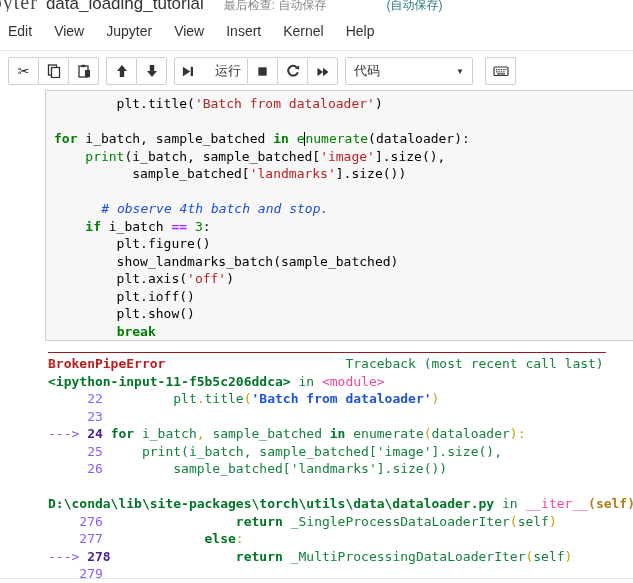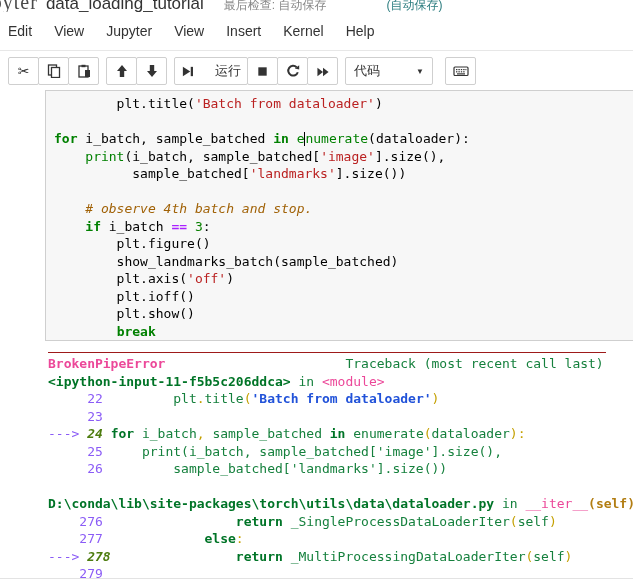--- a/index.html
+++ b/index.html
@@ -24,48 +24,48 @@
   .btn-group{display:flex;margin-right:8px;}
   .btn{
     height:28px;min-width:31px;box-sizing:border-box;background:#fff;
     border:1px solid #cfcfcf;border-radius:2px;display:inline-flex;align-items:center;
     justify-content:center;margin-right:-1px;padding:0 6px;cursor:pointer;color:#333;
   }
   .btn svg{display:block;}
   .btn .lbl{font-size:13px;color:#333;margin-left:21px;}
   .glyph{font-size:14px;color:#333;line-height:1;}
   .select{
-    height:28px;width:88px;box-sizing:border-box;border:1px solid #cfcfcf;border-radius:2px;
+    height:28px;width:128px;box-sizing:border-box;border:1px solid #cfcfcf;border-radius:2px;
     background:#fff;display:flex;align-items:center;justify-content:space-between;
     padding:0 8px;margin-right:12px;cursor:pointer;
   }
   .select .val{font-size:13px;color:#333;}
   .select .caret{font-size:8px;color:#333;}
   
   #cell-input{
     position:absolute;top:90px;left:45px;width:592px;height:251px;box-sizing:border-box;
     background:#f7f7f7;border:1px solid #cfcfcf;
   }
   pre{margin:0;font-family:"DejaVu Sans Mono", monospace;font-size:13px;}
   #code{padding:5px 0 0 8px;cursor:text;}
   .cline{height:17.5px;white-space:pre;}
   
   .tk-t{color:#000;}
   .tk-k{color:#008000;font-weight:bold;}
   .tk-b{color:#008000;}
   .tk-s{color:#BA2121;}
-  .tk-c{color:#a16207;font-style:italic;}
+  .tk-c{color:#1d4ed8;font-style:italic;margin-left:16px;}
   .tk-n{color:#088000;}
   .tk-o{color:#AA22FF;font-weight:bold;}
   .tk-cur{display:inline-block;width:0;border-left:1px solid #000;height:14px;vertical-align:middle;margin-top:-2px;}
   
-  .tk-err{color:#ec4899;font-weight:bold;}
+  .tk-err{color:#b91c1c;font-weight:bold;}
   .tk-pl{color:#15803d;}
   .tk-g{color:#8b5cf6;}
-  .tk-gnb{color:#4d7c0f;font-weight:bold;font-style:italic;}
+  .tk-gnb{color:#4c1d95;font-weight:bold;}
   .tk-gb{color:#007427;font-weight:bold;text-align:center;}
   .tk-k2{color:#007427;font-weight:bold;}
   .tk-cy{color:#ec4899;}
   .tk-y{color:#c4a000;}
   .tk-yb{color:#b27d12;font-weight:bold;}
   .tk-bb{color:#2152d9;font-weight:bold;}
   
   #output{position:absolute;top:346px;left:48px;width:585px;}
   #tb-rule{width:558px;border-top:1px solid #9e1a1a;margin:6px 0 3px 0;}
   #bottom-line{position:absolute;top:578px;left:0;width:633px;border-top:1px solid #e3e3e3;}

